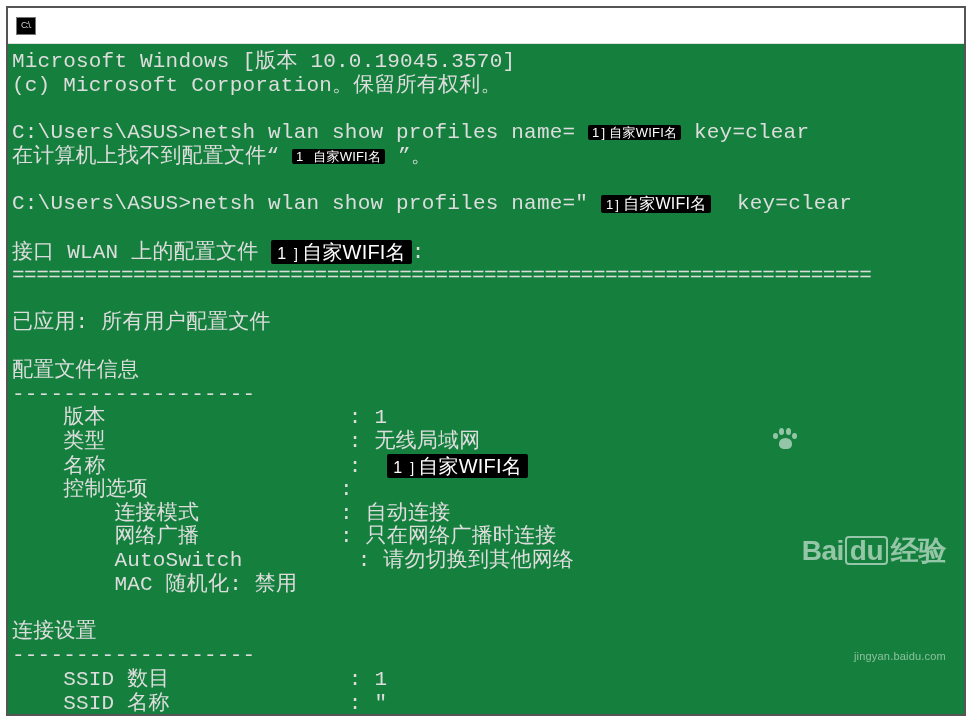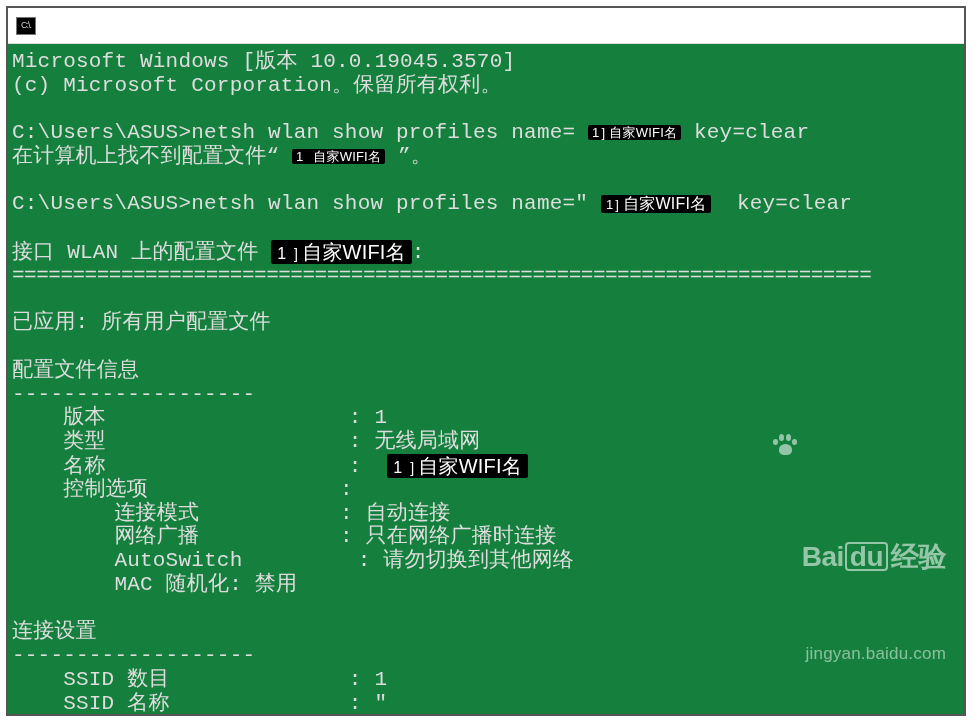--- a/index.html
+++ b/index.html
@@ -114,22 +114,22 @@
     font-size: 28px;
     font-weight: bold;
     letter-spacing: -0.5px;
   }
   .watermark .brand .jy {
     font-family: "Microsoft YaHei", sans-serif;
     font-weight: bold;
     margin-left: 2px;
   }
   .watermark .url {
-    font-size: 17px;
-    margin-top: 4px;
+    font-size: 11px;
+    margin-top: 16px;
     opacity: 0.9;
   }
 </style>
 </head>
 <body>
 
 <div class="outer-border">
 
   <div class="titlebar">
     <span class="cmd-icon">

